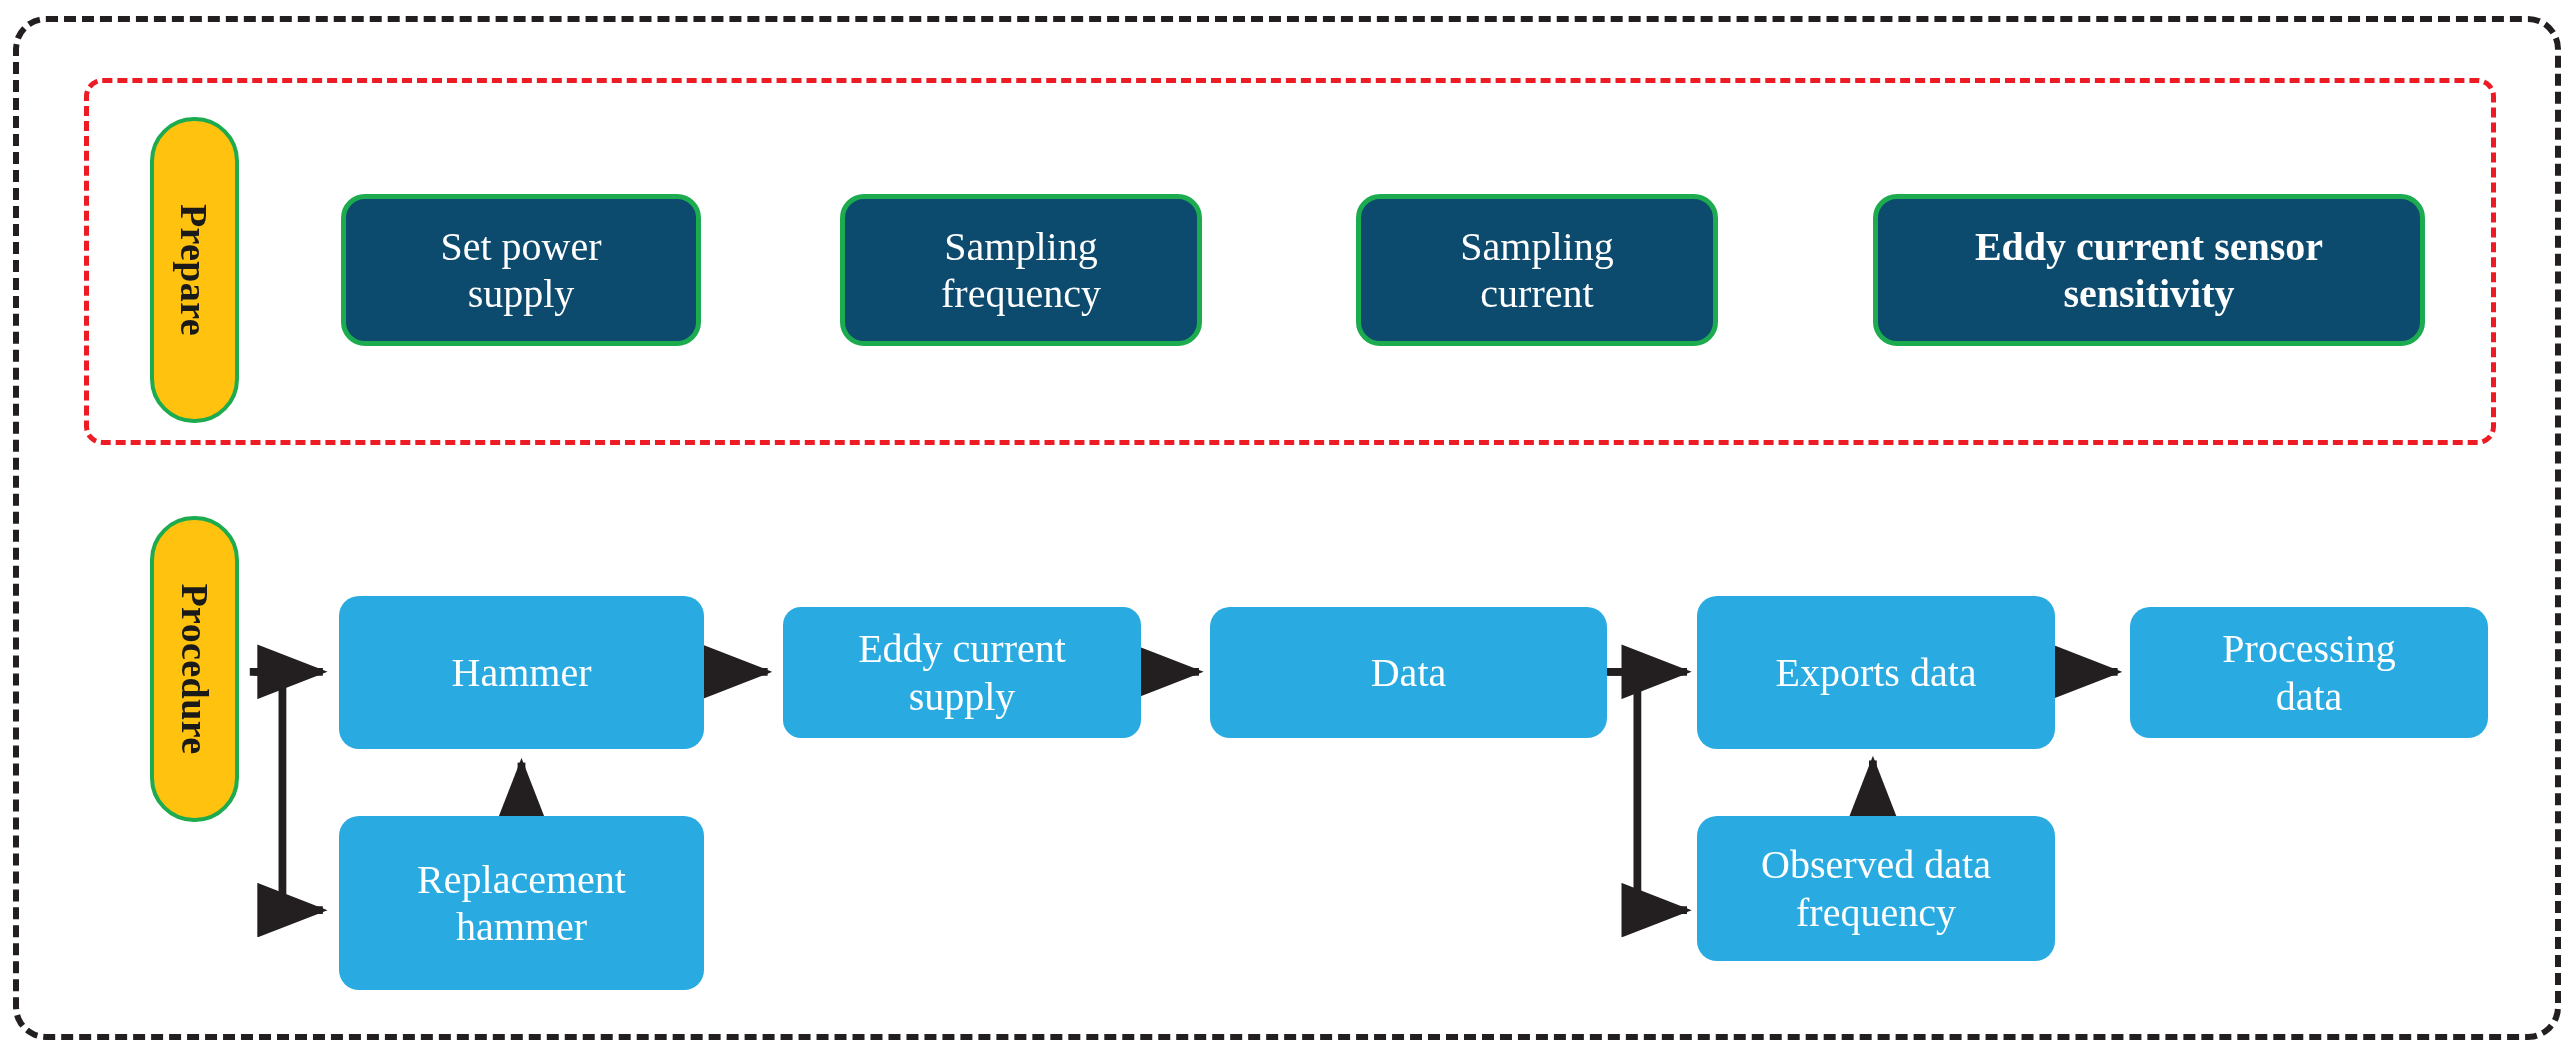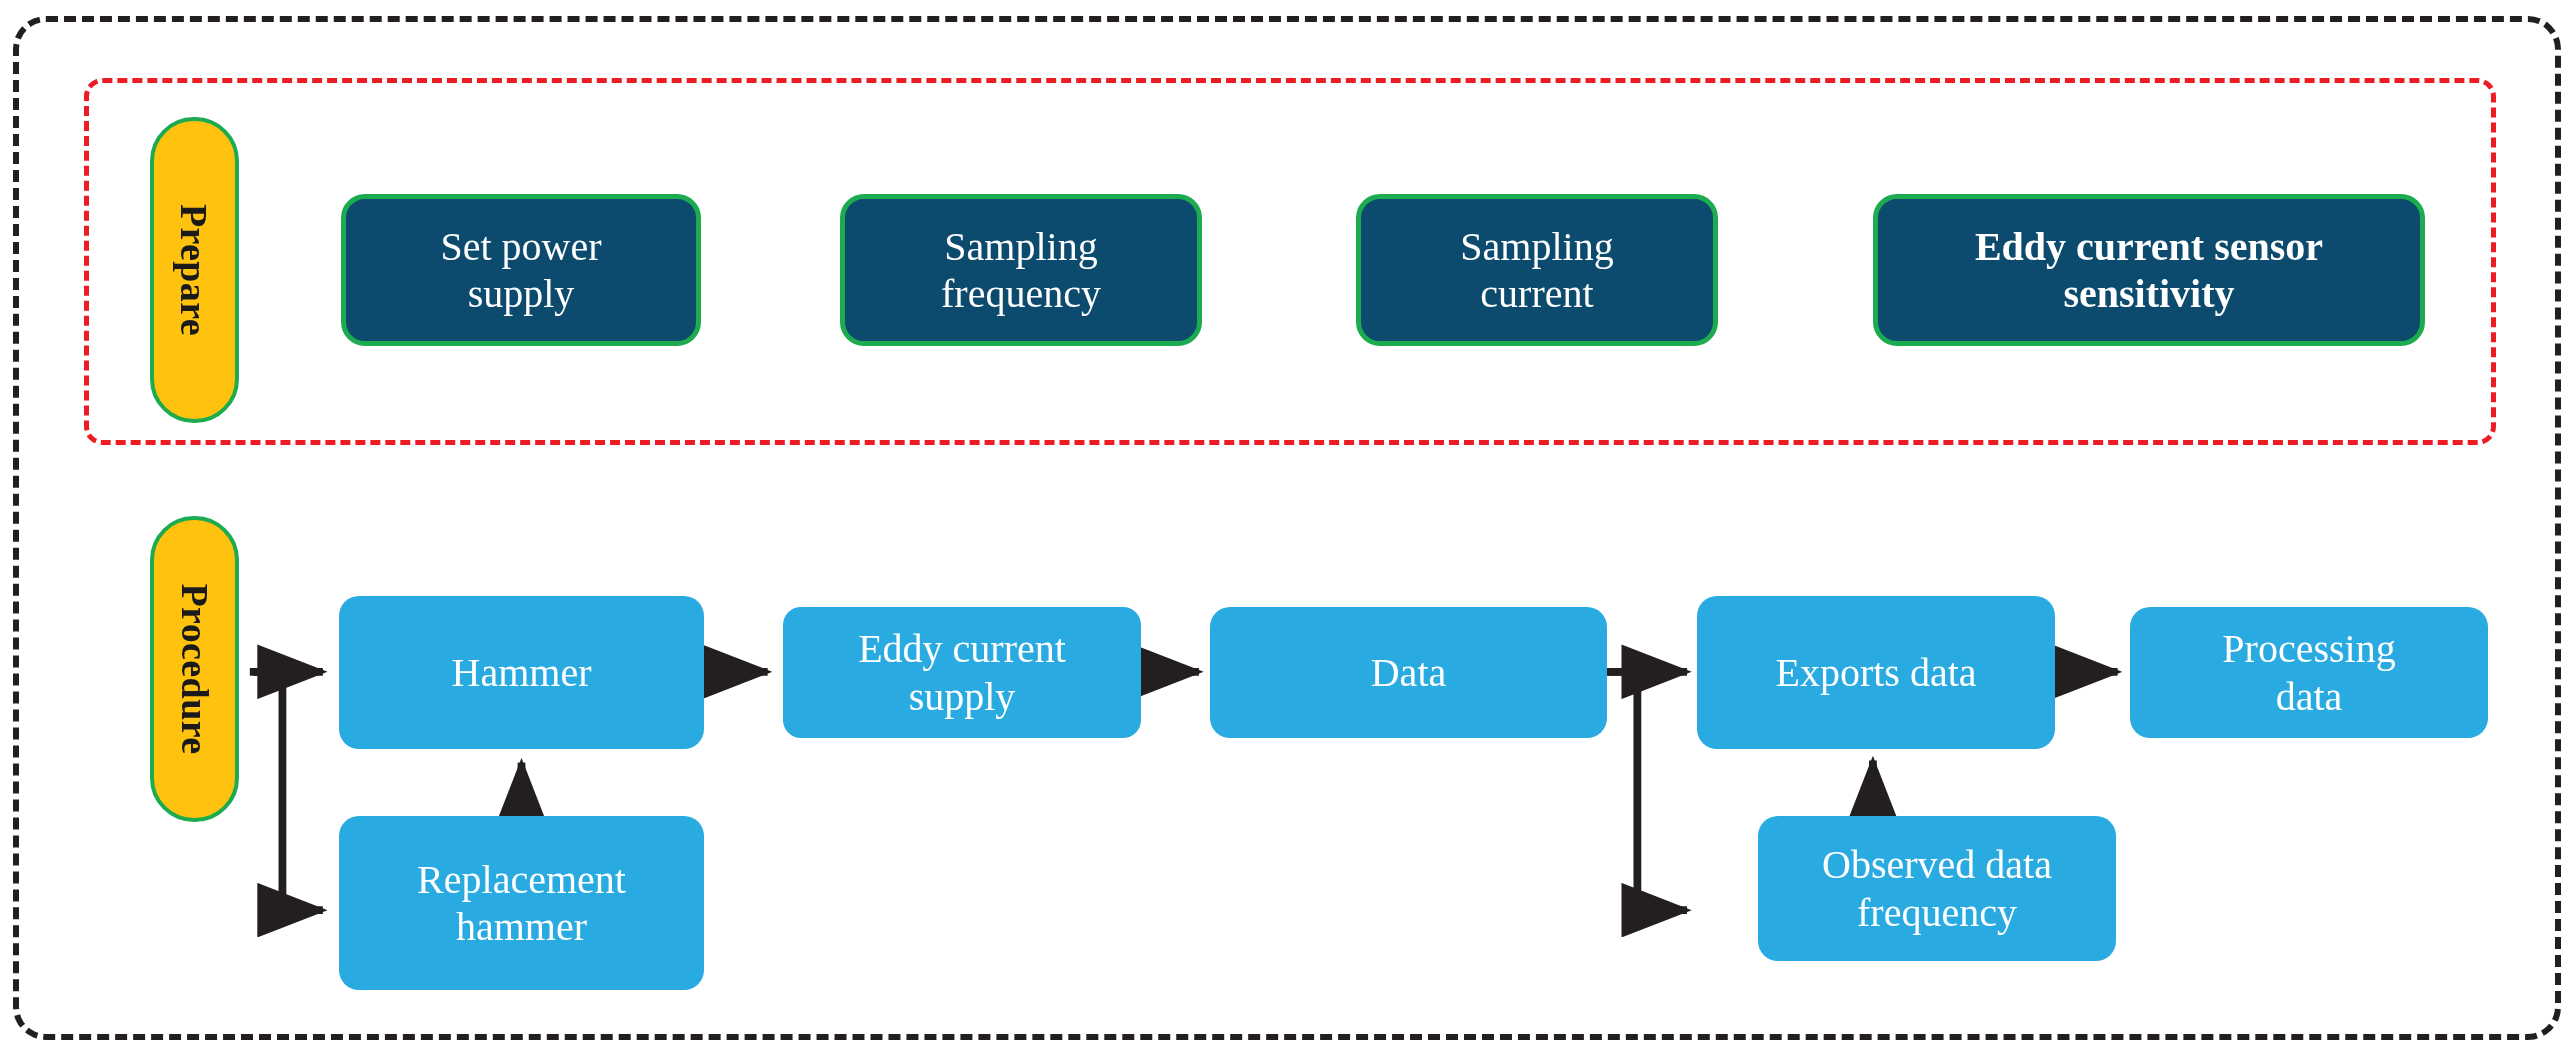--- a/index.html
+++ b/index.html
@@ -186,21 +186,21 @@
     </span>
   </div>
 
   <div class="node node-blue" style="left:339px; top:816px; width:365px; height:174px;">
     <span>
       <span>Replacement</span><br>
       <span>hammer</span>
     </span>
   </div>
 
-  <div class="node node-blue" style="left:1758px; top:816px; width:358px; height:145px;">
+  <div class="node node-blue" style="left:1697px; top:816px; width:358px; height:145px;">
     <span>
       <span>Observed data</span><br>
       <span>frequency</span>
     </span>
   </div>
 
 </div>
 
 
 </body></html>

